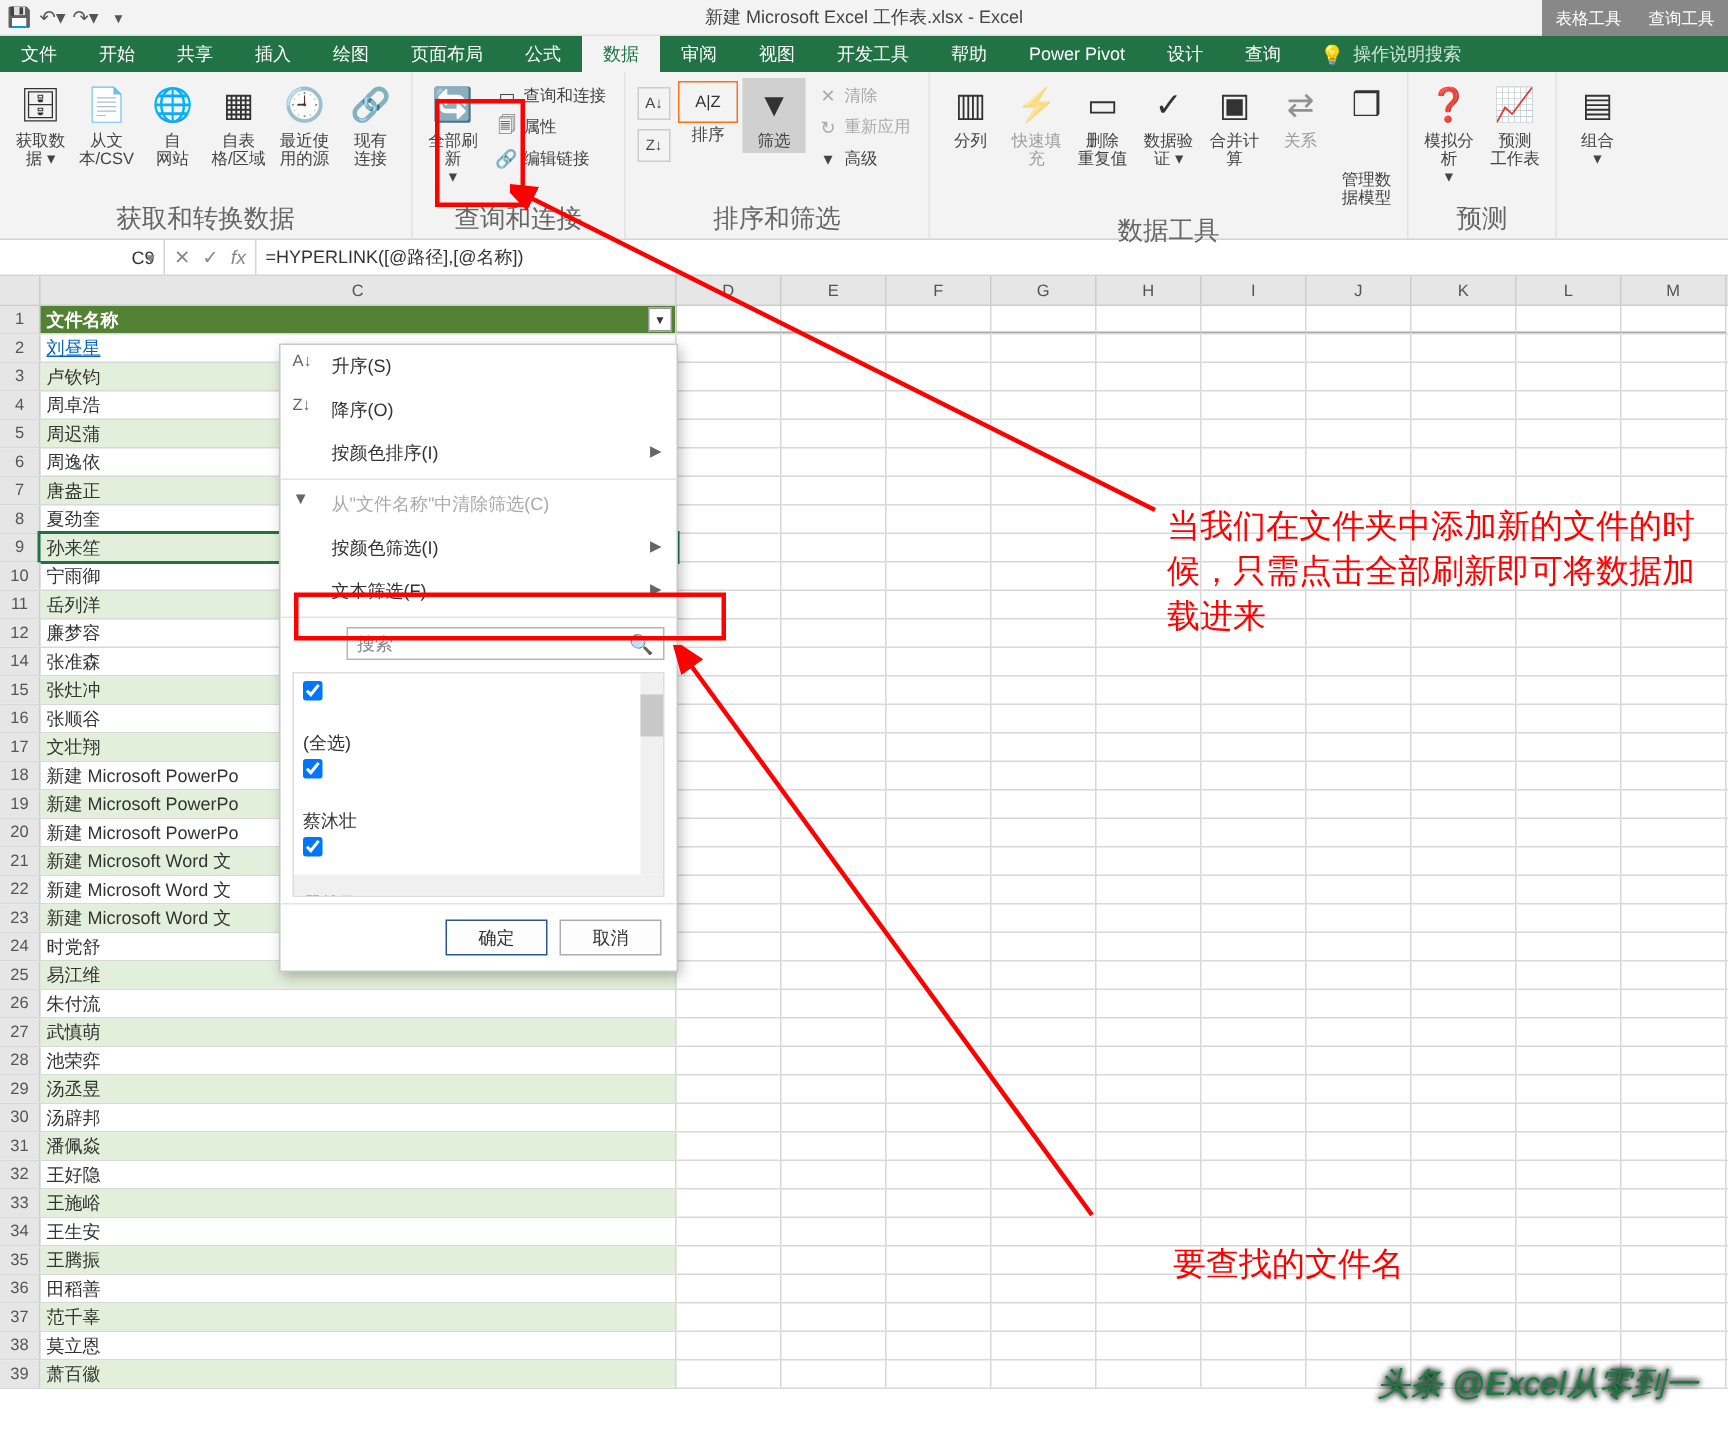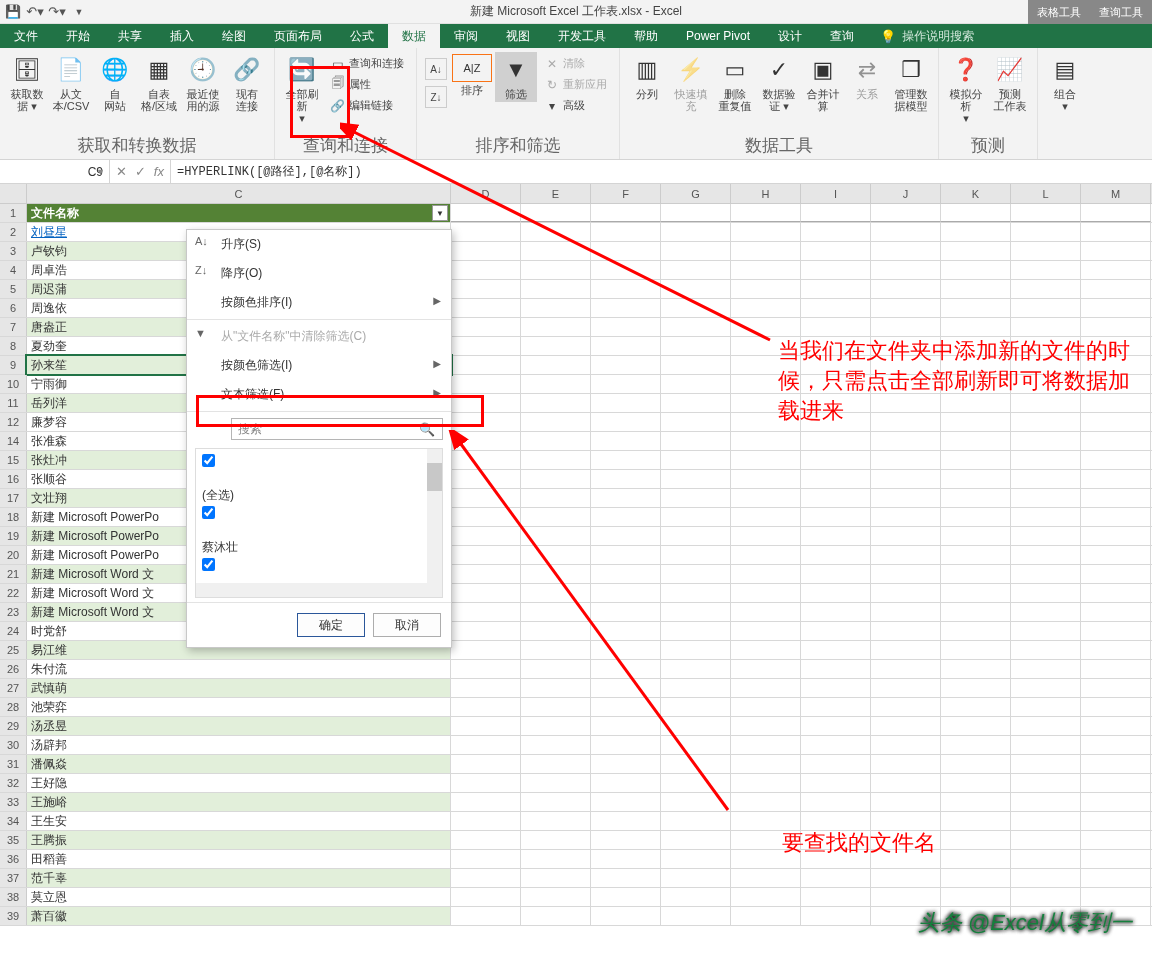--- a/index.html
+++ b/index.html
@@ -32,21 +32,21 @@
 .smallbtn { display: flex; align-items: center; gap: 4px; font-size: 11px; color: #444; padding: 2px 4px; cursor: pointer; white-space: nowrap; }
 .smallbtn.disabled { color: #aaa; }
 .smallbtn .sico { width: 14px; height: 14px; display: inline-flex; align-items: center; justify-content: center; font-size: 12px; }
 
 
 .fbar { height: 24px; border-bottom: 1px solid #d4d4d4; display: flex; align-items: stretch; background: #fff; }
 .namebox { width: 110px; border-right: 1px solid #d4d4d4; display: flex; align-items: center; padding: 0 6px; font-size: 12px; position: relative; justify-content: flex-end; }
 .namebox .dd { position: absolute; right: 4px; color: #888; font-size: 9px; }
 .fxbtns { display: flex; align-items: center; padding: 0 6px; gap: 8px; color: #888; border-right: 1px solid #d4d4d4; }
 .fxbtns span { font-size: 13px; }
-.fxinput { flex: 1; display: flex; align-items: center; padding: 0 6px; color: #333; font-family: Liberation Mono, monospace; }
+.fxinput { flex: 1; display: flex; align-items: center; padding: 0 6px; color: #333; }
 
 
 .colhdr { height: 20px; display: flex; background: #e6e6e6; border-bottom: 1px solid #ccc; }
 .colhdr .corner { width: 27px; border-right: 1px solid #ccc; background: #e6e6e6; }
 .colhdr .ch { border-right: 1px solid #ccc; display: flex; align-items: center; justify-content: center; font-size: 11px; color: #555; }
 
 
 .grid { position: relative; }
 .row { height: 19px; display: flex; border-bottom: 1px solid #d8d8d8; }
 .row .rh { width: 27px; background: #e6e6e6; border-right: 1px solid #ccc; display: flex; align-items: center; justify-content: center; font-size: 11px; color: #555; }
@@ -238,21 +238,21 @@
         <div class="bigbtn">
           <div class="ico">▣</div>
           <div class="lbl" style="white-space:pre-line;">合并计算</div>
         </div>
         <div class="bigbtn" style="opacity: 0.5;">
           <div class="ico">⇄</div>
           <div class="lbl" style="white-space:pre-line;">关系</div>
         </div>
         <div class="bigbtn">
           <div class="ico">❒</div>
-          <div class="lbl" style="white-space:pre-line;">管理数
+          <div class="lbl" style="white-space:pre-line;margin-top:26px;">管理数
 据模型</div>
         </div>
       </div>
     <div class="grplabel">数据工具</div>
   </div>
   <div class="rgroup">
     <div class="btns" id="g5btns">
         <div class="bigbtn">
           <div class="ico">❓</div>
           <div class="lbl" style="white-space:pre-line;">模拟分析

